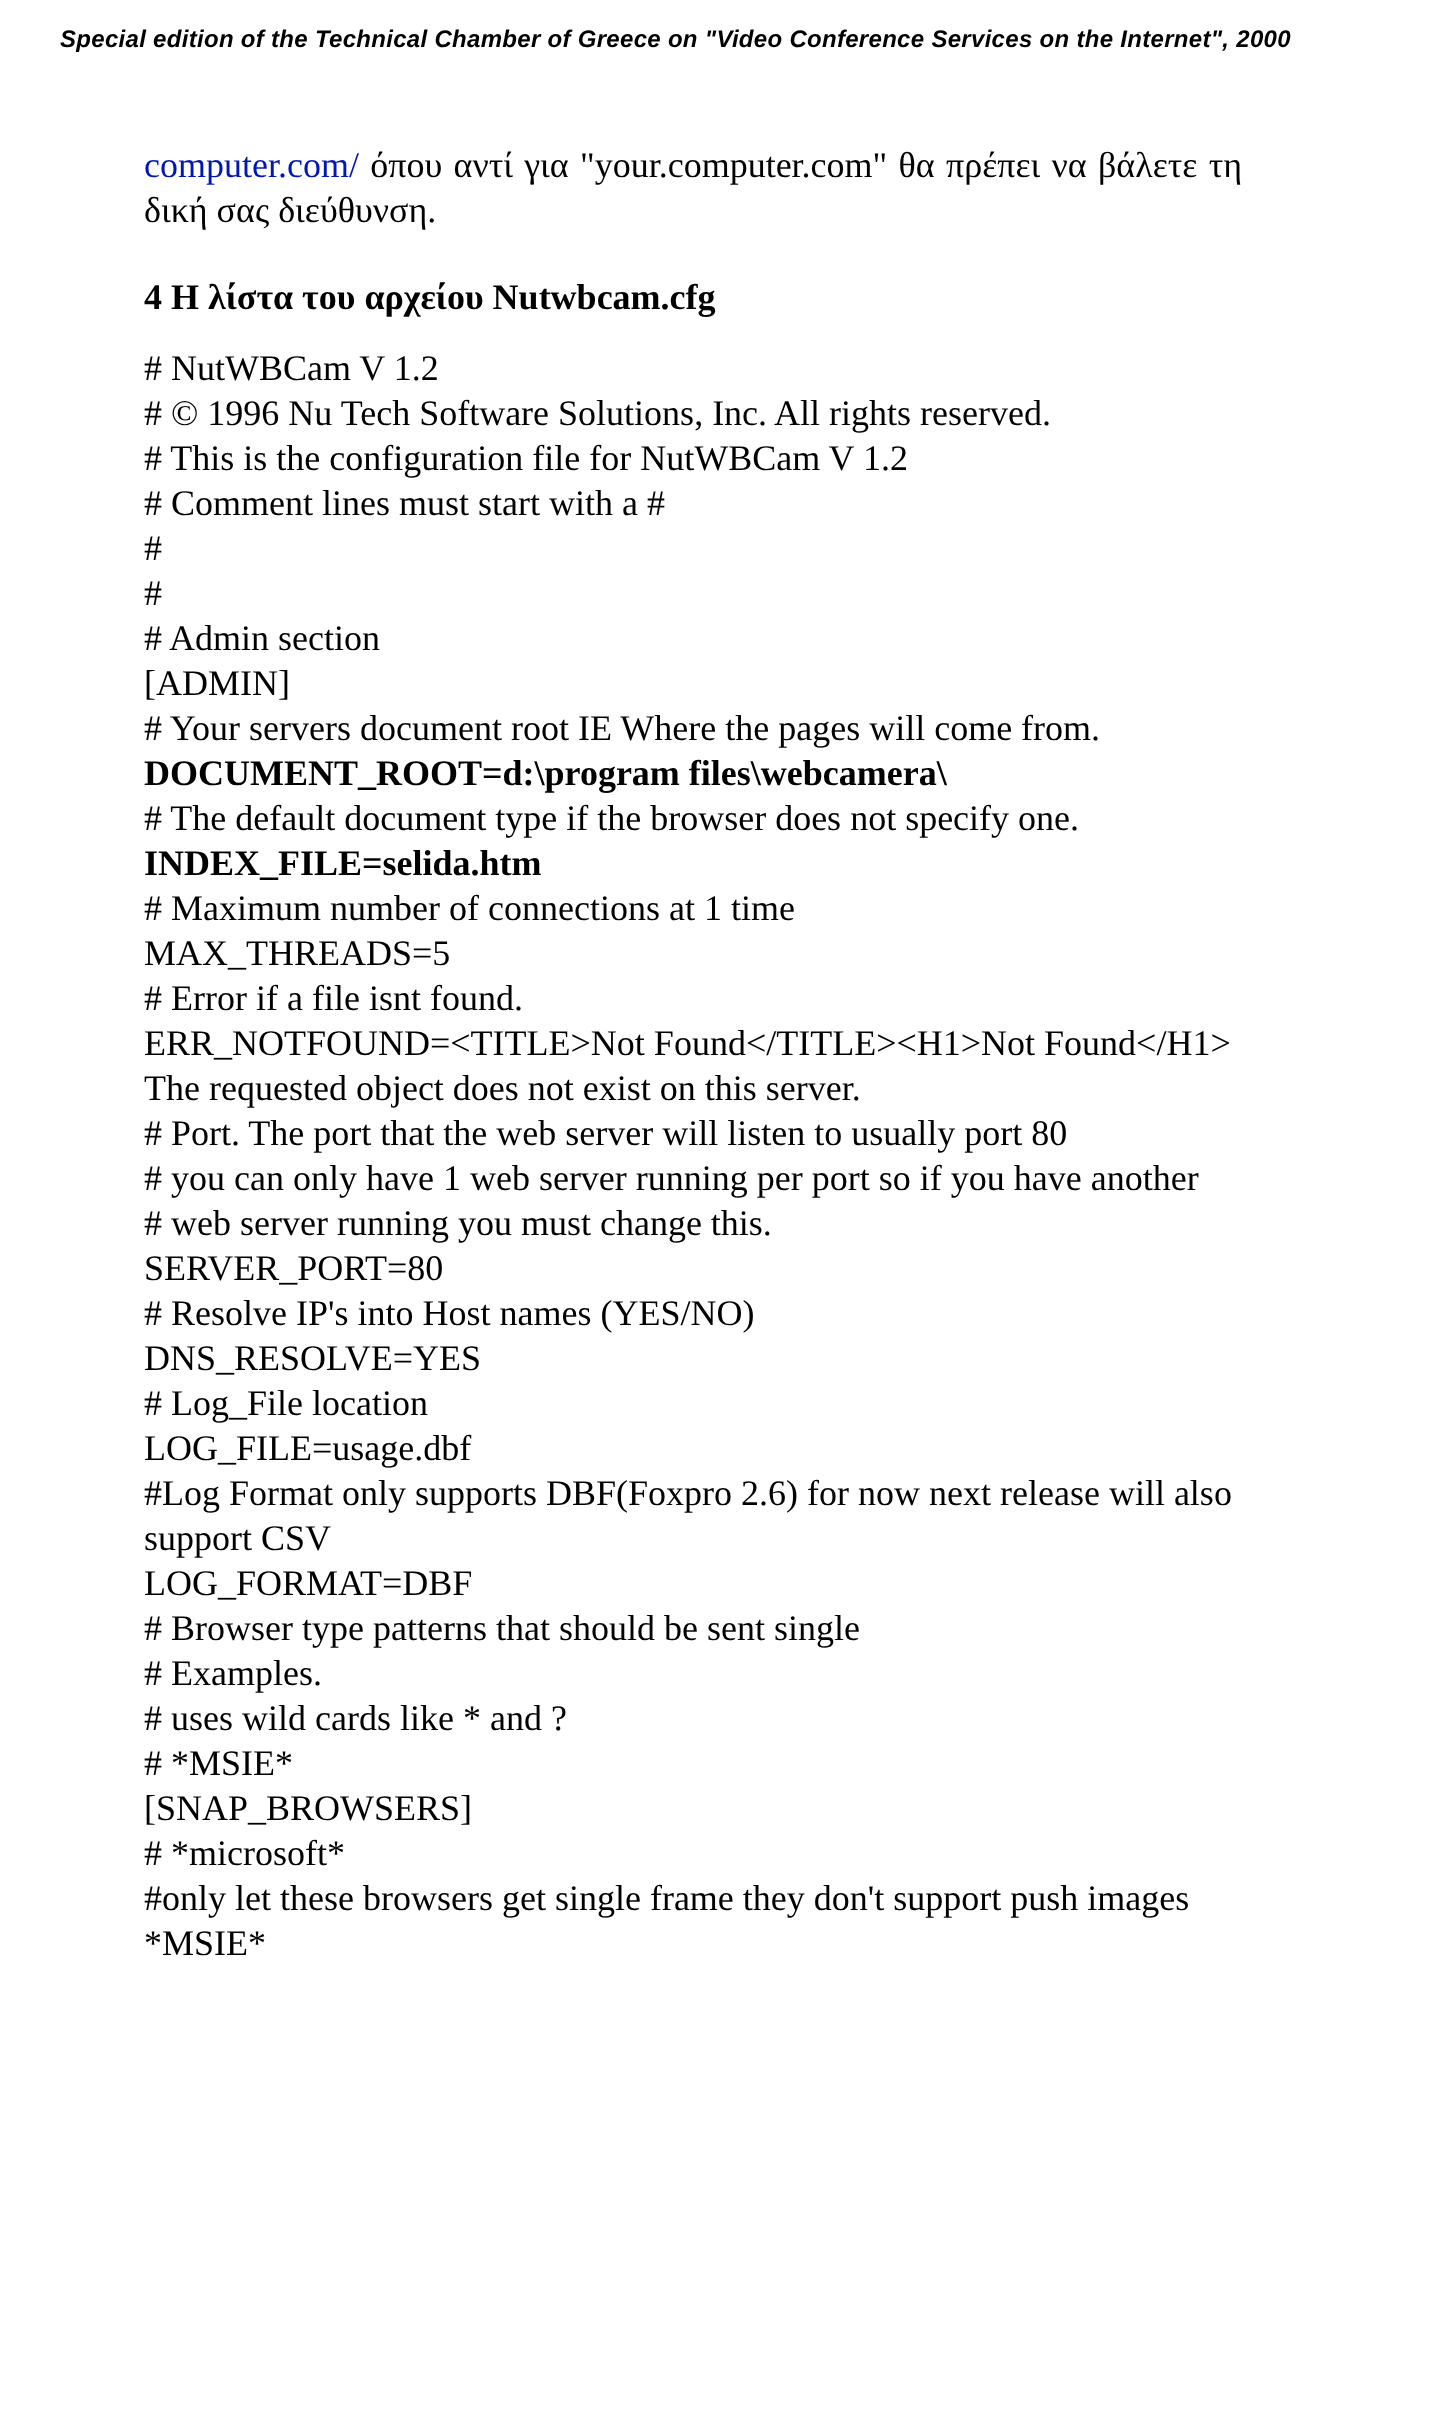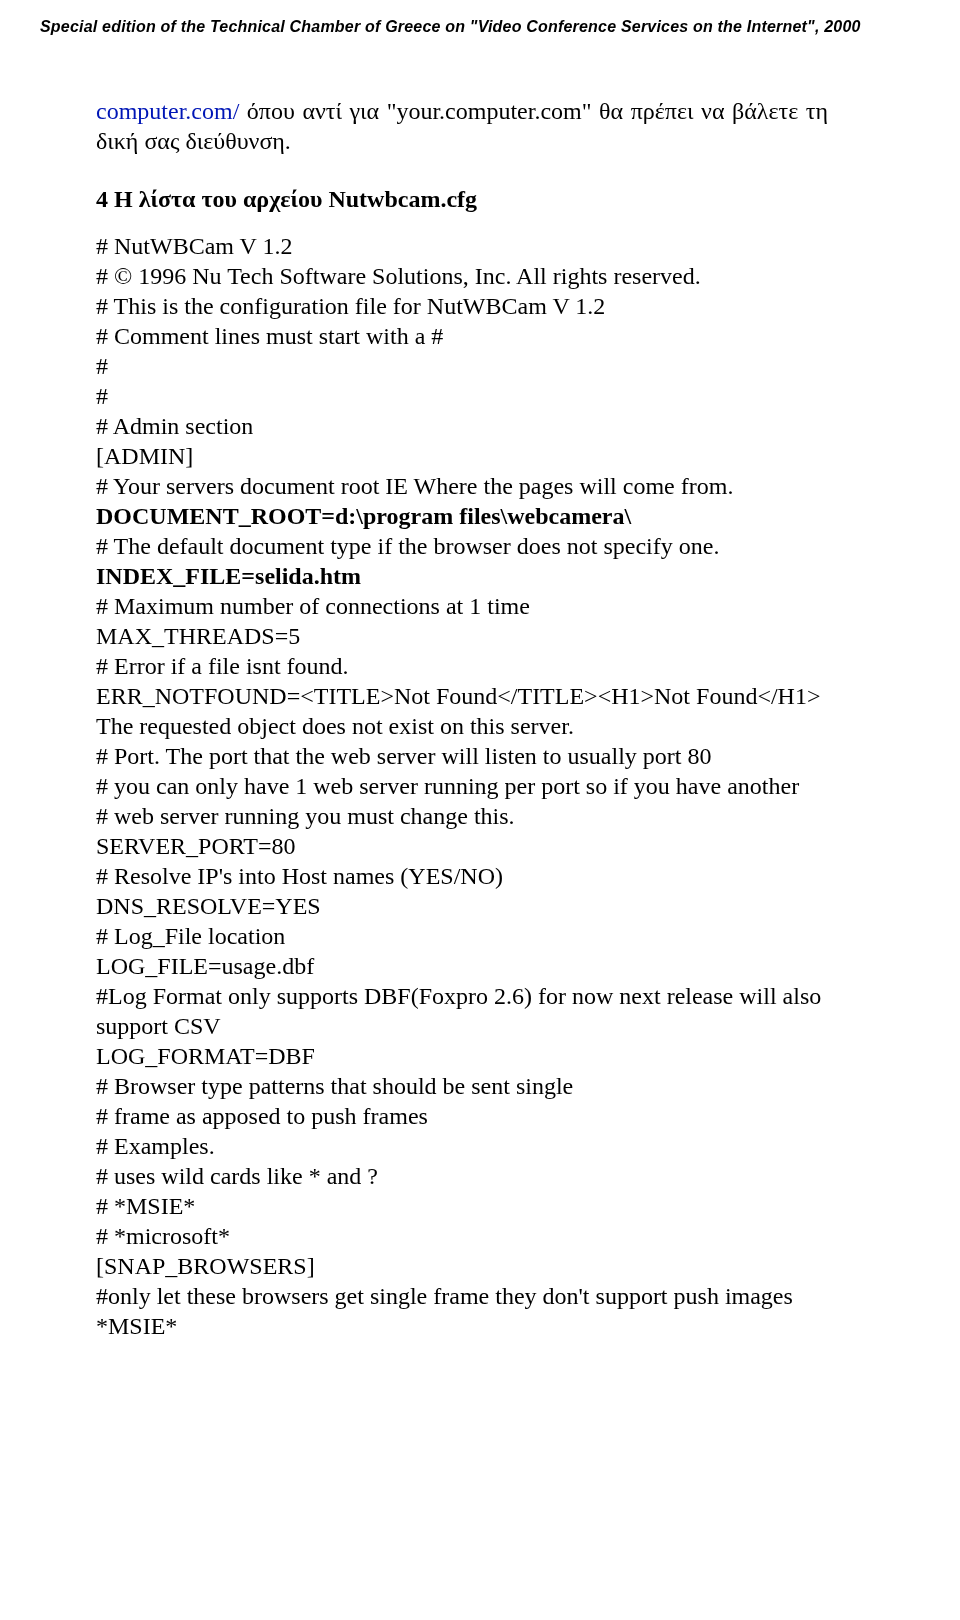--- a/index.html
+++ b/index.html
@@ -85,23 +85,22 @@
     <p># you can only have 1 web server running per port so if you have another</p>
     <p># web server running you must change this.</p>
     <p>SERVER_PORT=80</p>
     <p># Resolve IP's into Host names (YES/NO)</p>
     <p>DNS_RESOLVE=YES</p>
     <p># Log_File location</p>
     <p>LOG_FILE=usage.dbf</p>
     <p>#Log Format only supports DBF(Foxpro 2.6) for now next release will also support CSV</p>
     <p>LOG_FORMAT=DBF</p>
     <p># Browser type patterns that should be sent single</p>
-    <p># frame as apposed to push frames</p>
     <p># Examples.</p>
     <p># uses wild cards like * and ?</p>
     <p># *MSIE*</p>
+    <p>[SNAP_BROWSERS]</p>
     <p># *microsoft*</p>
-    <p>[SNAP_BROWSERS]</p>
     <p>#only let these browsers get single frame they don't support push images</p>
     <p>*MSIE*</p>
   </div>
 
 </div>
 
 </body></html>

